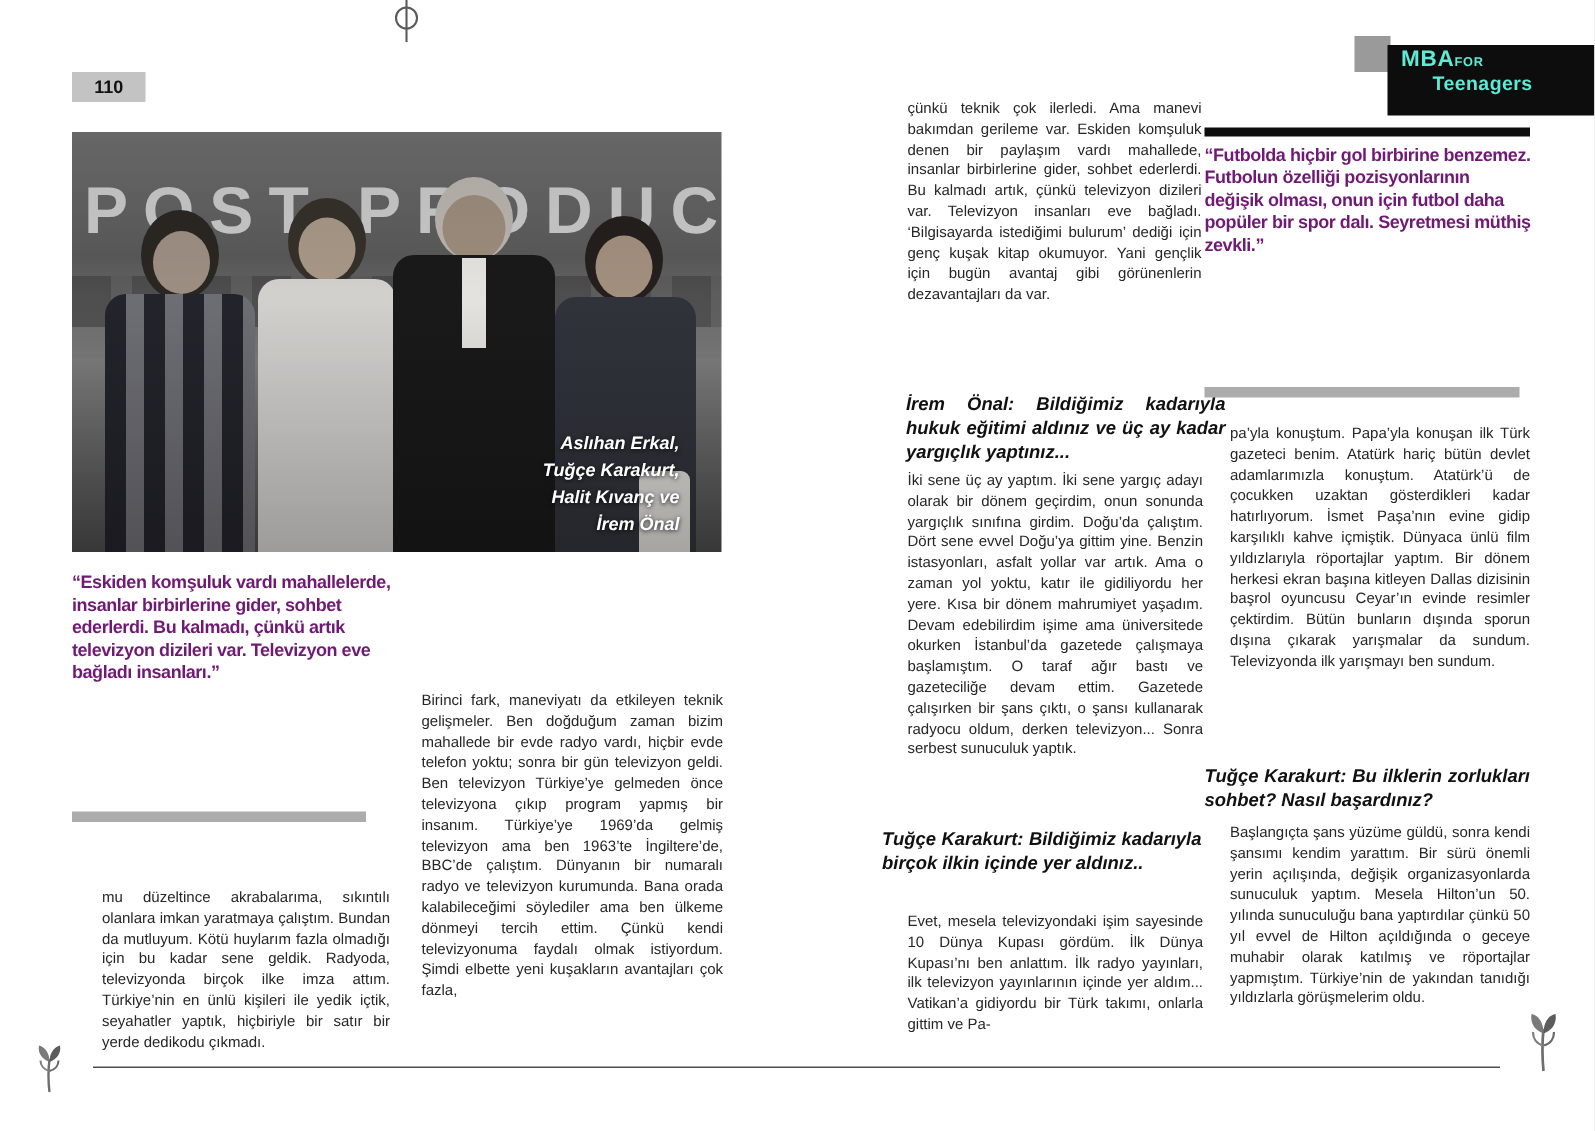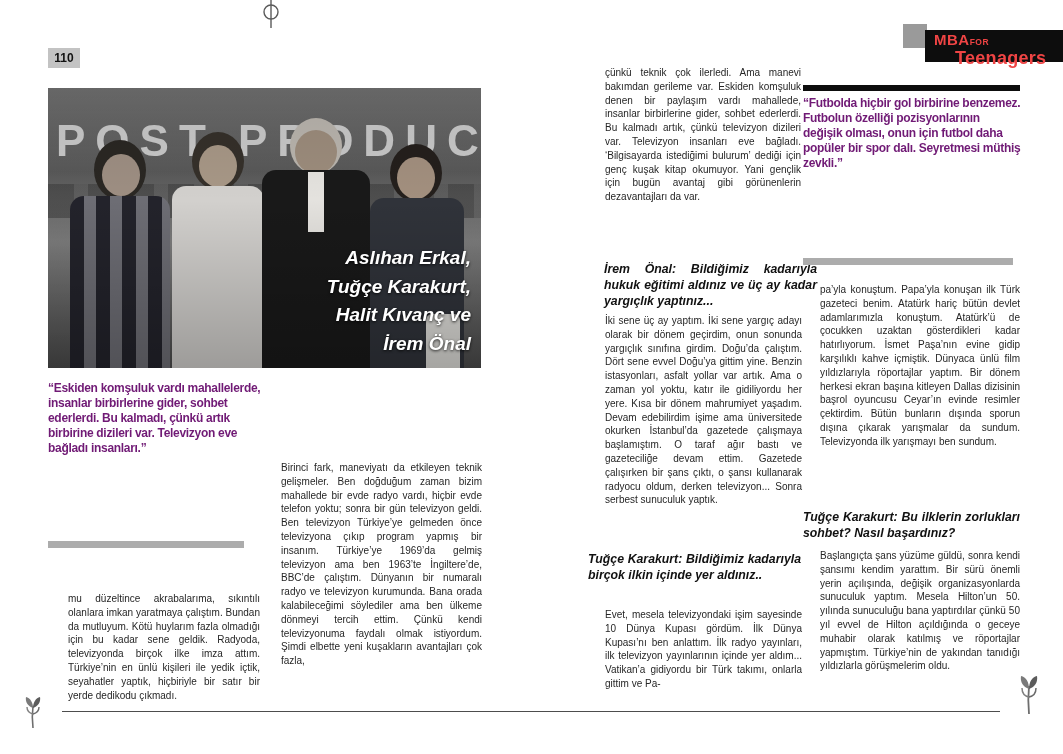--- a/index.html
+++ b/index.html
@@ -4,42 +4,42 @@
 <style>
   html,body{margin:0;padding:0;background:#e8e8e8;}
   .spread{
     position:relative;width:1063px;height:754px;background:#ffffff;
     margin:0 auto;overflow:hidden;
     font-family:"Liberation Sans",sans-serif;color:#1c1c1c;
   }
   .abs{position:absolute;}
   
   .mast-gray{width:24px;height:24px;background:#9a9a9a;}
-  .mast-box{background:#0d0d0d;color:#ef4444;width:138px;height:32px;padding:2px 16px 0 9px;box-sizing:border-box;line-height:1.05;}
+  .mast-box{background:#0d0d0d;color:#5eead4;width:138px;height:47px;padding:2px 16px 0 9px;box-sizing:border-box;line-height:1.05;}
   .mast-l1b{font-size:15px;font-weight:bold;letter-spacing:.5px;}
   .mast-l1s{font-size:8.5px;font-weight:bold;letter-spacing:.5px;}
-  .mast-l2{font-size:18px;font-weight:bold;margin-left:21px;letter-spacing:.3px;}
+  .mast-l2{font-size:13px;font-weight:bold;margin-left:21px;letter-spacing:.3px;}
   
-  .pagenum{background:#c3c3c3;width:32px;height:20px;font-size:12px;font-weight:bold;
+  .pagenum{background:#c3c3c3;width:49px;height:20px;font-size:12px;font-weight:bold;
     display:flex;align-items:center;justify-content:center;color:#111;}
   
   .photo{left:48px;top:88px;width:433px;height:280px;overflow:hidden;
     background:linear-gradient(180deg,#6f6f6f 0%,#585858 30%,#7d7d7d 55%,#4a4a4a 100%);}
   .photo .sign{position:absolute;left:8px;top:28px;width:430px;
     font-size:44px;font-weight:bold;letter-spacing:10px;color:rgba(235,235,235,.75);
     font-family:"Liberation Sans",sans-serif;white-space:nowrap;}
   .photo .shelf{position:absolute;left:0;top:96px;width:433px;height:34px;
     background:repeating-linear-gradient(90deg,#3a3a3a 0 26px,#565656 26px 40px);opacity:.55;}
   .person{position:absolute;}
   .head{border-radius:50%;position:absolute;}
   .torso{position:absolute;border-radius:14px 14px 0 0;}
   .grain{position:absolute;inset:0;background:
     linear-gradient(180deg,rgba(0,0,0,.08),rgba(0,0,0,0) 40%,rgba(0,0,0,.25));}
-  .caption{position:absolute;right:10px;bottom:10px;text-align:right;color:#fff;
-    font-weight:bold;font-style:italic;font-size:19px;line-height:1.5;
+  .caption{position:absolute;right:28px;bottom:10px;text-align:right;color:#fff;
+    font-weight:bold;font-style:italic;font-size:12px;line-height:1.5;
     white-space:pre-line;text-shadow:0 1px 3px rgba(0,0,0,.8);}
   
   .pullquote{font-weight:bold;font-size:12px;line-height:1.26;letter-spacing:-.3px;color:#701a75;}
   .bodytxt{font-size:10px;line-height:1.38;text-align:justify;color:#262626;}
   .question{font-weight:bold;font-style:italic;font-size:12.3px;line-height:1.3;text-align:justify;color:#111;}
   .bar{height:7px;}
   .bar-gray{background:#acacac;}
   .bar-black{background:#0d0d0d;height:6px;}
   .bottom-rule{height:1px;background:#4d4d4d;}
 </style>
@@ -93,21 +93,21 @@
       <div class="torso" style="left:4px;top:54px;width:94px;height:170px;background:#30333a;"></div>
       <div style="position:absolute;left:60px;top:170px;width:34px;height:60px;background:#dddcd8;border-radius:6px;"></div>
     </div>
     <div class="grain"></div>
     <div class="caption">Aslıhan Erkal,
 Tuğçe Karakurt,
 Halit Kıvanç ve
 İrem Önal</div>
   </div>
 
-  <div class="abs pullquote" style="left:48px;top:381px;width:213px;">“Eskiden komşuluk vardı mahallelerde, insanlar birbirlerine gider, sohbet ederlerdi. Bu kalmadı, çünkü artık birbirine dizileri var. Televizyon eve bağladı insanları.”</div>
+  <div class="abs pullquote" style="left:48px;top:381px;width:213px;">“Eskiden komşuluk vardı mahallelerde, insanlar birbirlerine gider, sohbet ederlerdi. Bu kalmadı, çünkü artık televizyon dizileri var. Televizyon eve bağladı insanları.”</div>
   <div class="abs bar bar-gray" style="left:48px;top:541px;width:196px;"></div>
   <div class="abs bodytxt" style="left:68px;top:592px;width:192px;">mu düzeltince akrabalarıma, sıkıntılı olanlara imkan yaratmaya çalıştım. Bundan da mutluyum. Kötü huylarım fazla olmadığı için bu kadar sene geldik. Radyoda, televizyonda birçok ilke imza attım. Türkiye’nin en ünlü kişileri ile yedik içtik, seyahatler yaptık, hiçbiriyle bir satır bir yerde dedikodu çıkmadı.</div>
 
   <div class="abs bodytxt" style="left:281px;top:461px;width:201px;">Birinci fark, maneviyatı da etkileyen teknik gelişmeler. Ben doğduğum zaman bizim mahallede bir evde radyo vardı, hiçbir evde telefon yoktu; sonra bir gün televizyon geldi. Ben televizyon Türkiye’ye gelmeden önce televizyona çıkıp program yapmış bir insanım. Türkiye’ye 1969’da gelmiş televizyon ama ben 1963’te İngiltere’de, BBC’de çalıştım. Dünyanın bir numaralı radyo ve televizyon kurumunda. Bana orada kalabileceğimi söylediler ama ben ülkeme dönmeyi tercih ettim. Çünkü kendi televizyonuma faydalı olmak istiyordum. Şimdi elbette yeni kuşakların avantajları çok fazla,</div>
 
   <div class="abs bodytxt" style="left:605px;top:66px;width:196px;">çünkü teknik çok ilerledi. Ama manevi bakımdan gerileme var. Eskiden komşuluk denen bir paylaşım vardı mahallede, insanlar birbirlerine gider, sohbet ederlerdi. Bu kalmadı artık, çünkü televizyon dizileri var. Televizyon insanları eve bağladı. ‘Bilgisayarda istediğimi bulurum’ dediği için genç kuşak kitap okumuyor. Yani gençlik için bugün avantaj gibi görünenlerin dezavantajları da var.</div>
   <div class="abs question" style="left:588px;top:262px;width:213px;margin-left:16px;">İrem Önal: Bildiğimiz kadarıyla hukuk eğitimi aldınız ve üç ay kadar yargıçlık yaptınız...</div>
   <div class="abs bodytxt" style="left:605px;top:314px;width:197px;">İki sene üç ay yaptım. İki sene yargıç adayı olarak bir dönem geçirdim, onun sonunda yargıçlık sınıfına girdim. Doğu’da çalıştım. Dört sene evvel Doğu’ya gittim yine. Benzin istasyonları, asfalt yollar var artık. Ama o zaman yol yoktu, katır ile gidiliyordu her yere. Kısa bir dönem mahrumiyet yaşadım. Devam edebilirdim işime ama üniversitede okurken İstanbul’da gazetede çalışmaya başlamıştım. O taraf ağır bastı ve gazeteciliğe devam ettim. Gazetede çalışırken bir şans çıktı, o şansı kullanarak radyocu oldum, derken televizyon... Sonra serbest sunuculuk yaptık.</div>
   <div class="abs question" style="left:588px;top:552px;width:213px;">Tuğçe Karakurt: Bildiğimiz kadarıyla birçok ilkin içinde yer aldınız..</div>
   <div class="abs bodytxt" style="left:605px;top:608px;width:197px;">Evet, mesela televizyondaki işim sayesinde 10 Dünya Kupası gördüm. İlk Dünya Kupası’nı ben anlattım. İlk radyo yayınları, ilk televizyon yayınlarının içinde yer aldım... Vatikan’a gidiyordu bir Türk takımı, onlarla gittim ve Pa-</div>

